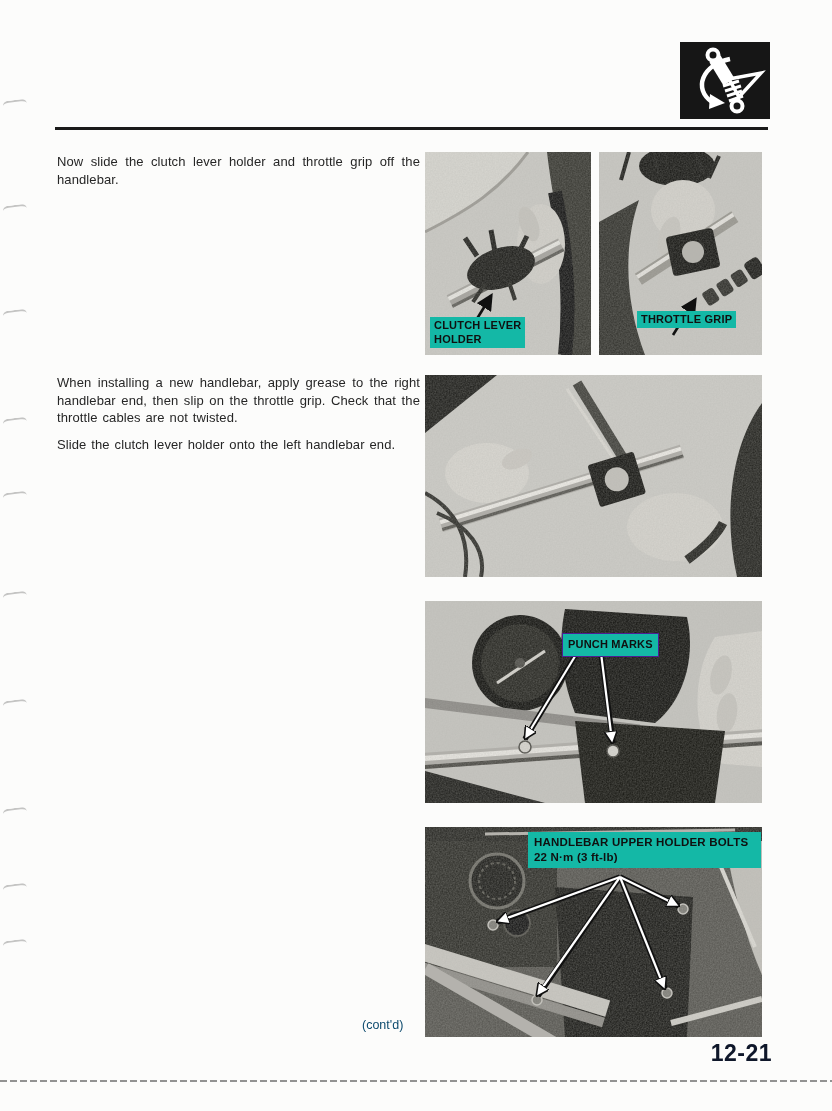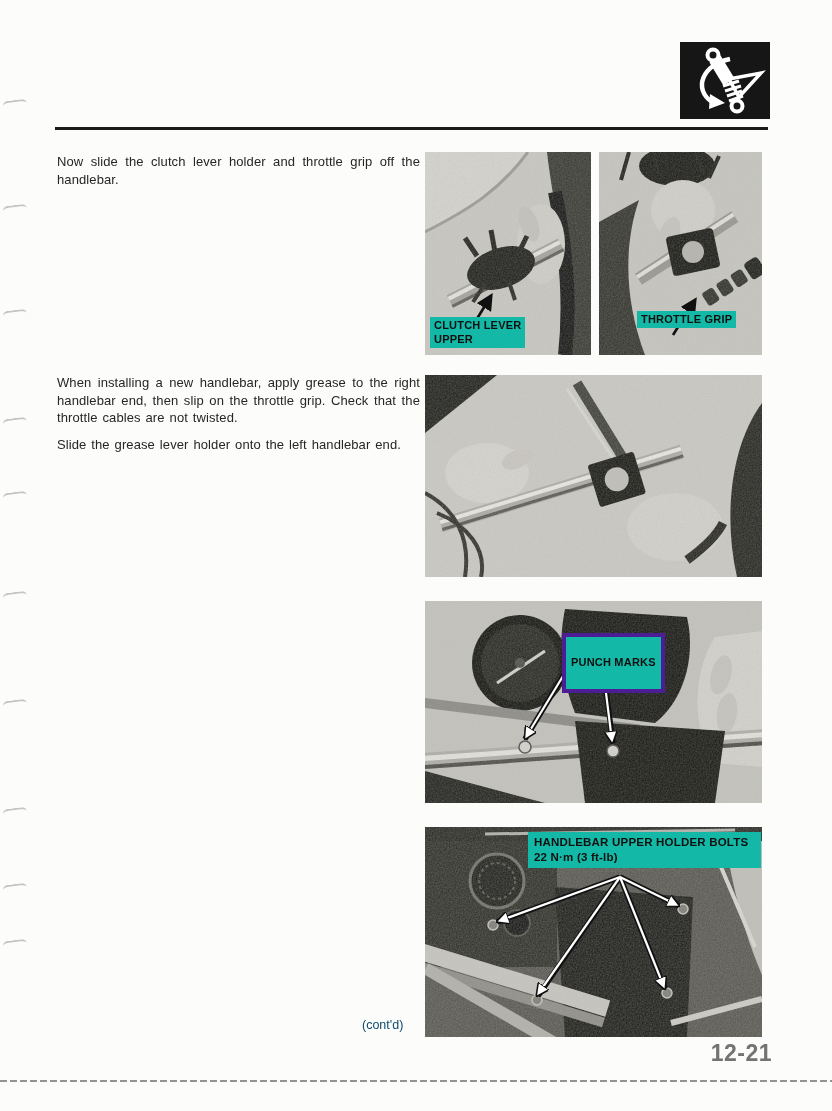--- a/index.html
+++ b/index.html
@@ -34,26 +34,26 @@
   #ph4  { left: 425px; top: 827px; width: 337px; height: 210px; padding-left: 22px; }
 
   .plabel {
     position: absolute; background: #14b8a6; color: #101010;
     font-weight: bold; font-size: 11px; line-height: 13.5px;
     padding: 2px 4px; letter-spacing: .2px; white-space: nowrap;
   }
   .plabel span { display: block; }
   #ph1a .plabel { left: 5px; bottom: 7px; }
   #ph1b .plabel { left: 38px; bottom: 27px; }
-  #ph3  .plabel { left: 137px; top: 32px; border: 4px solid #4c1d95; padding: 19px 5px; }
+  #ph3  .plabel { left: 137px; top: 32px; border: 1px solid #4c1d95; padding: 4px 5px; }
   #ph4  .plabel { left: 103px; top: 5px; right: 1px; white-space: normal; font-size: 11.5px; line-height: 15px; padding: 3px 6px; }
 
   
   .contd { position: absolute; left: 362px; top: 1018px; font-size: 12.5px; color: #0c4a6e; }
-  .page-number { position: absolute; right: 60px; top: 1040px; font-size: 23px; font-weight: bold; letter-spacing: .5px; color: #737373; }
+  .page-number { position: absolute; right: 60px; top: 1040px; font-size: 23px; font-weight: bold; letter-spacing: .5px; color: #0f172a; }
   .bottom-rule {
     position: absolute; left: 0; top: 1080px; width: 832px; height: 2px; opacity: .75;
     background: repeating-linear-gradient(90deg, #6f6f6f 0 7px, transparent 7px 10px);
   }
 
   
   .mark {
     position: absolute; left: 3px; width: 24px; height: 9px;
     border-top: 2px solid #8d8d8d; border-radius: 50% / 100%;
     opacity: .5; transform: rotate(-7deg);
@@ -85,21 +85,21 @@
       <path d="M50,17 C22,23 13,47 32,60" fill="none" stroke="#fff" stroke-width="4.5"></path>
       <polygon points="30,52 45,61 29,67" fill="#fff"></polygon>
       <path d="M49,37 L81,31 L59,55 Z" fill="none" stroke="#fff" stroke-width="3.5"></path>
     </svg>
   </div>
 
   <div class="top-rule"></div>
 
   <p class="para" id="p1">Now slide the clutch lever holder and throttle grip off the handlebar.</p>
   <p class="para" id="p2">When installing a new handlebar, apply grease to the right handlebar end, then slip on the throttle grip. Check that the throttle cables are not twisted.</p>
-  <p class="para" id="p3">Slide the grease lever holder onto the left handlebar end.</p>
+  <p class="para" id="p3">Slide the clutch lever holder onto the left handlebar end.</p>
 
   <figure class="photo" id="ph1a" style="margin:0">
     <svg class="art" viewBox="0 0 166 203" preserveAspectRatio="none">
       <defs>
         <filter id="f1" x="0" y="0" width="100%" height="100%">
           <feTurbulence type="fractalNoise" baseFrequency="0.7" numOctaves="2" stitchTiles="stitch"></feTurbulence>
           <feColorMatrix type="matrix" values="0 0 0 0 .45  0 0 0 0 .45  0 0 0 0 .42  0 0 0 .38 0"></feColorMatrix>
         </filter>
         <marker id="ab1" viewBox="0 0 10 10" refX="8" refY="5" markerWidth="6.5" markerHeight="6.5" orient="auto">
           <path d="M0,0 L10,5 L0,10 z" fill="#101010"></path>
@@ -118,21 +118,21 @@
         <rect x="18" y="123" width="125" height="3" fill="#5c5b56"></rect>
       </g>
       <ellipse cx="76" cy="116" rx="35" ry="20" fill="#191916" transform="rotate(-18 76 116)"></ellipse>
       <path d="M52,104 L40,86 M70,100 L66,78 M92,104 L102,84" stroke="#1c1c19" stroke-width="5" fill="none"></path>
       <path d="M60,132 L48,150 M84,130 L90,148" stroke="#23231f" stroke-width="4" fill="none"></path>
       <rect width="166" height="203" filter="url(#f1)"></rect>
       <line x1="50" y1="170" x2="66" y2="144" stroke="#101010" stroke-width="2.6" marker-end="url(#ab1)"></line>
     </svg>
     <figcaption class="plabel">
       <span>CLUTCH LEVER</span>
-      <span>UPPER</span>
+      <span>HOLDER</span>
     </figcaption>
   </figure>
 
   <figure class="photo" id="ph1b" style="margin:0">
     <svg class="art" viewBox="0 0 163 203" preserveAspectRatio="none">
       <defs>
         <filter id="f2" x="0" y="0" width="100%" height="100%">
           <feTurbulence type="fractalNoise" baseFrequency="0.7" numOctaves="2" stitchTiles="stitch"></feTurbulence>
           <feColorMatrix type="matrix" values="0 0 0 0 .45  0 0 0 0 .45  0 0 0 0 .42  0 0 0 .38 0"></feColorMatrix>
         </filter>

